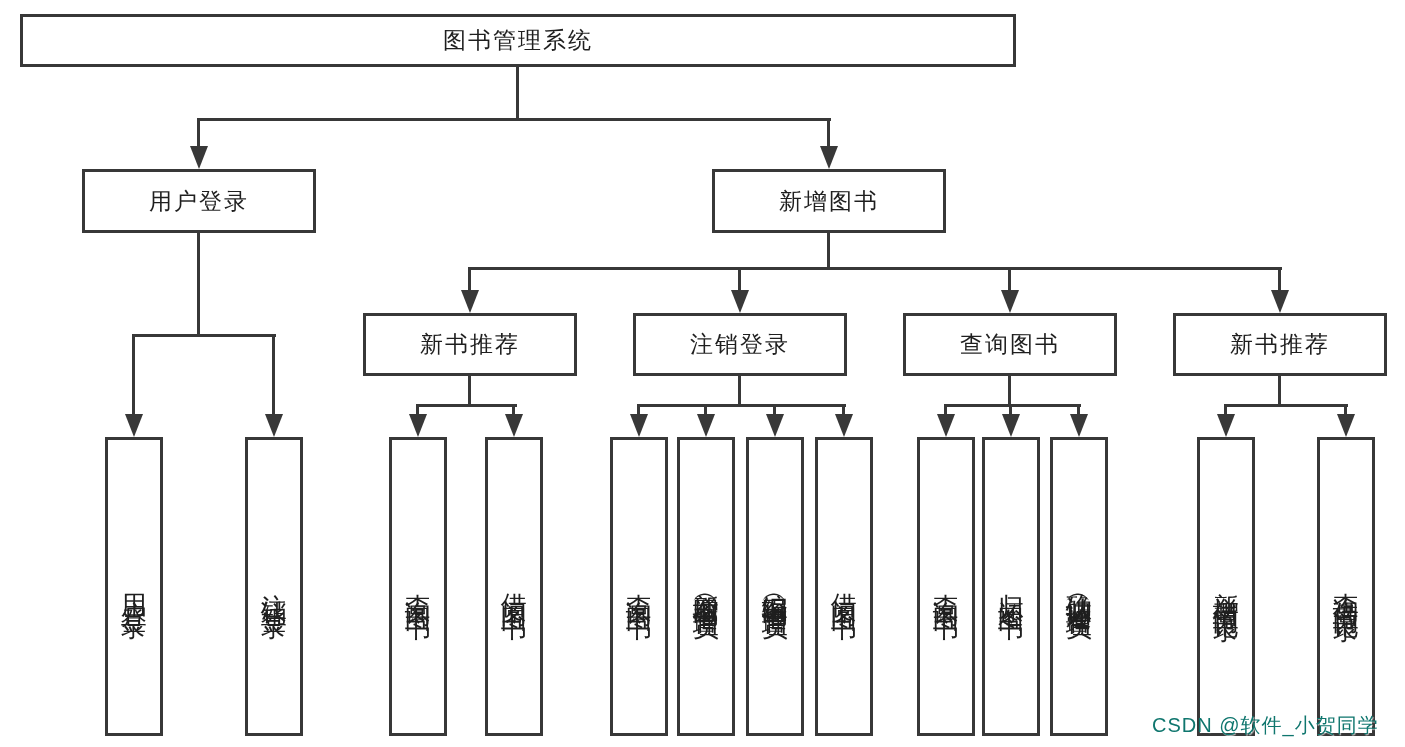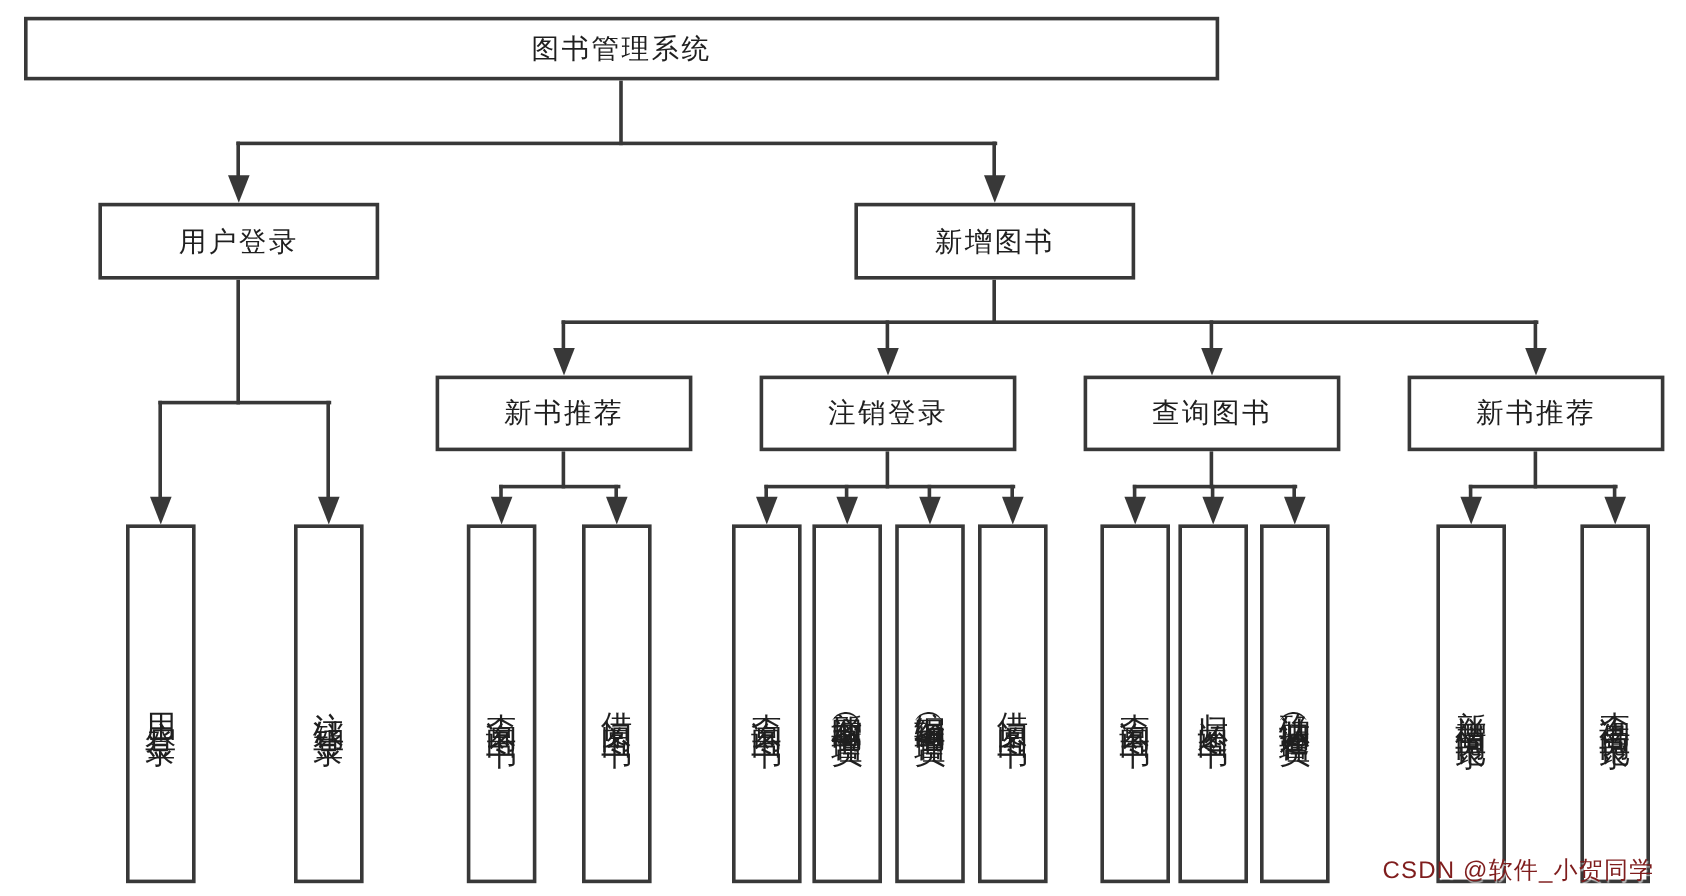--- a/index.html
+++ b/index.html
@@ -42,21 +42,21 @@
     height: 0;
     border-left: 9px solid transparent;
     border-right: 9px solid transparent;
     border-top: 23px solid #383838;
   }
   .watermark {
     position: absolute;
     left: 1152px;
     top: 712px;
     font-size: 20px;
-    color: #7f1d1d;
+    color: #0f766e;
     letter-spacing: 1px;
     text-shadow: 1px 1px 1px rgba(255,255,255,0.7);
     z-index: 5;
     white-space: nowrap;
   }
 </style>
 </head>
 <body>
 
 <div class="canvas">

